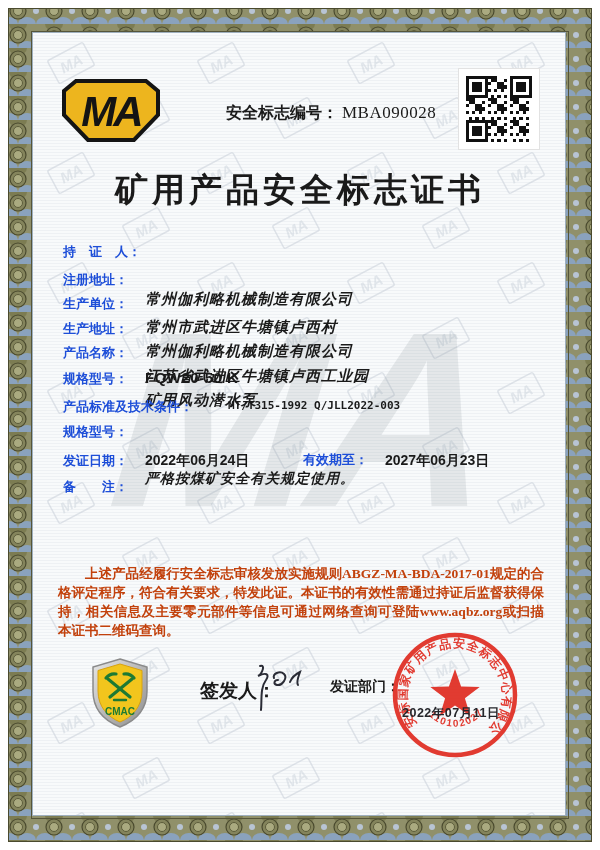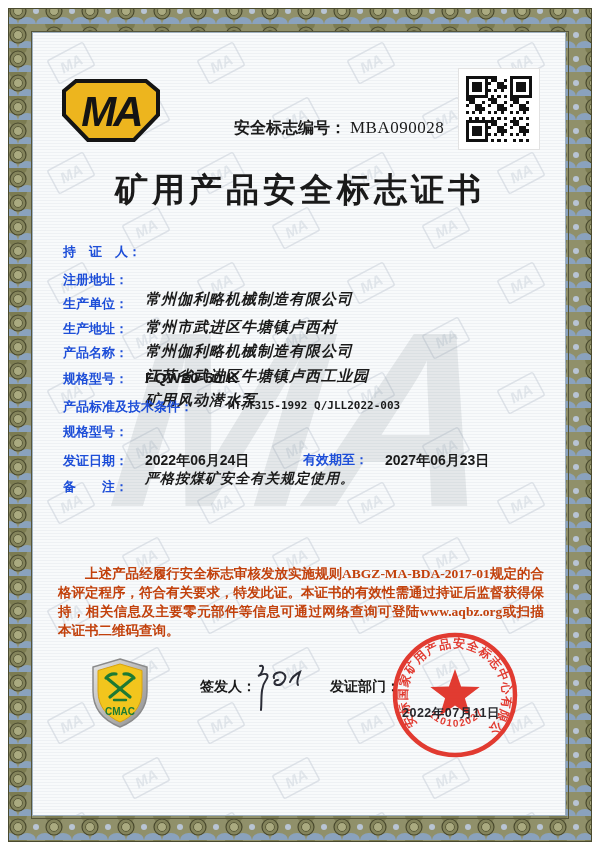--- a/index.html
+++ b/index.html
@@ -13,39 +13,39 @@
         border:1px solid #9fb0bf;box-sizing:border-box;}
   
   #wm-svg{position:absolute;left:33px;top:33px;z-index:3;opacity:.55;}
   
   #big-wm{position:absolute;left:0;right:0;top:295px;z-index:3;text-align:center;
           font-family:"Liberation Sans","DejaVu Sans",sans-serif;font-weight:900;font-style:italic;
           font-size:250px;line-height:250px;letter-spacing:-10px;
           color:rgba(125,135,145,0.16);transform:skewX(-6deg);pointer-events:none;}
   .abs{position:absolute;z-index:4;}
   
-  #header-line{left:234px;top:103px;font-size:16px;margin-top:15px;}
+  #header-line{left:226px;top:103px;font-size:16px;}
   #cert-no-label{font-weight:600;}
   #cert-no-value{font-family:"Liberation Serif",serif;font-size:17px;letter-spacing:.5px;}
   
   #title{left:0;right:0;top:168px;text-align:center;font-size:33px;font-weight:900;
          letter-spacing:4px;font-family:"Liberation Serif","DejaVu Serif",serif;}
   
   .row{left:63px;height:20px;line-height:20px;white-space:nowrap;}
   .flabel{display:inline-block;font-size:13px;font-weight:600;color:#1d4ed8;}
   .fvalue{position:absolute;left:82px;white-space:nowrap;}
   .v-brush{font-weight:800;font-style:italic;font-size:15px;letter-spacing:1px;margin-top:48px;}
   .v-model{font-family:"Liberation Sans","DejaVu Sans",sans-serif;font-weight:800;font-size:15px;letter-spacing:.5px;font-style:normal;}
   .v-std{font-family:"DejaVu Sans Mono","Liberation Mono",monospace;font-size:11px;font-weight:700;font-style:normal;}
   .v-date{font-family:"Liberation Sans","DejaVu Sans",sans-serif;font-size:14px;font-weight:700;font-style:normal;}
   
   #statement{left:58px;top:564px;width:486px;font-size:13.5px;line-height:19px;
              font-weight:700;text-align:justify;text-indent:2em;color:#c2410c;}
   
-  #signer-label{left:200px;top:678px;font-size:14px;font-weight:600;}
+  #signer-label{left:200px;top:678px;font-size:19px;font-weight:600;}
   #dept-label{left:330px;top:678px;font-size:14px;font-weight:600;}
   #signature-svg{left:246px;top:656px;}
   #cmac-svg{left:88px;top:657px;}
   #seal-svg{left:390px;top:630px;}
   #seal-date{left:394px;top:705px;z-index:5;font-family:"Liberation Sans","DejaVu Sans",sans-serif;
              font-size:12.5px;font-weight:700;color:#25262b;letter-spacing:.5px;margin-left:8px;}
   #logo-svg{left:62px;top:79px;}
   #qr-box{left:459px;top:69px;width:80px;height:80px;background:#ffffff;
           box-shadow:0 0 0 1px #e2e2e2;display:flex;align-items:center;justify-content:center;}
 </style>

